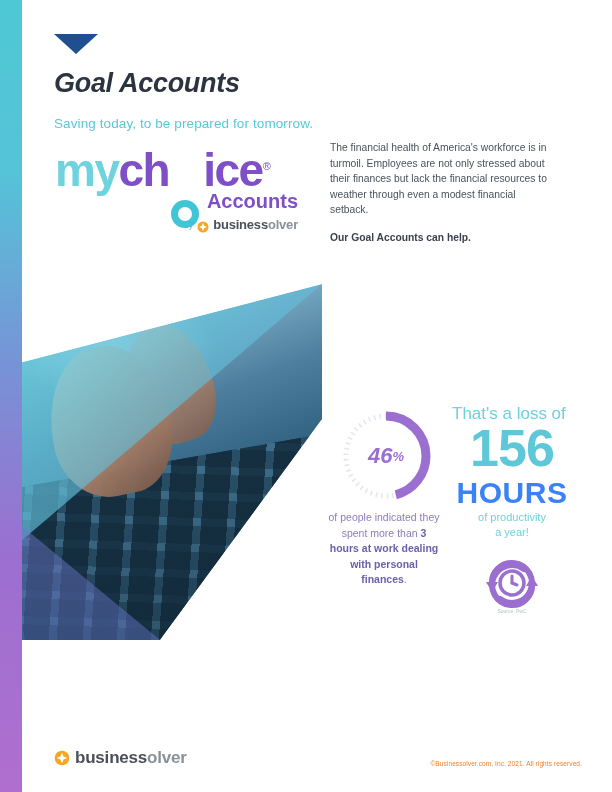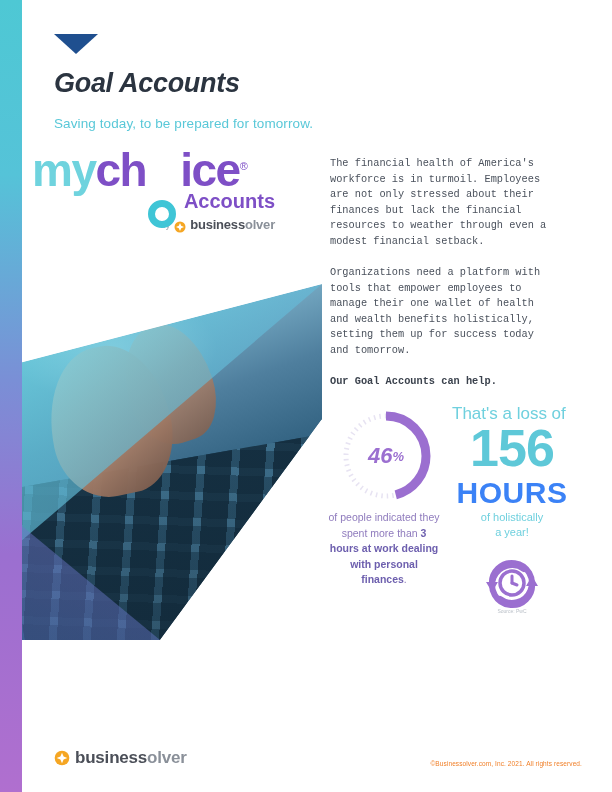--- a/index.html
+++ b/index.html
@@ -50,21 +50,21 @@
     top: 104px;
     font-size: 13.5px;
     color: #59c8d8;
     letter-spacing: 0.1px;
     margin-top: 12px;
   }
 
   
   .logo-block {
     position: absolute;
-    left: 32px;
+    left: 55px;
     top: 140px;
     width: 245px;
   }
   .logo-word {
     font-size: 46px;
     font-weight: bold;
     letter-spacing: -1.5px;
     line-height: 52px;
     white-space: nowrap;
   }
@@ -128,21 +128,21 @@
   
   .copy {
     position: absolute;
     left: 330px;
     top: 140px;
     width: 222px;
     font-size: 10.3px;
     line-height: 15.5px;
     color: #4a515c;
   }
-  .copy p { margin: 16px 0 12px 0; font-family: Liberation Mono, monospace; }
+  .copy p { margin: 0 0 12px 0; }
   .copy p.bold { font-weight: bold; color: #3b424d; margin-bottom: 0; }
 
   
   .photo-wrap {
     position: absolute;
     left: 22px;
     top: 284px;
     width: 300px;
     height: 356px;
     overflow: hidden;
@@ -355,21 +355,20 @@
         <circle cx="12" cy="12" r="11" fill="#f5a623"></circle>
         <path d="M12 4 L14.4 9.6 L20 12 L14.4 14.4 L12 20 L9.6 14.4 L4 12 L9.6 9.6 Z" fill="#ffffff"></path>
       </svg>
     </span>
     <span class="bs-name"><span>business</span><span class="bs-light">olver</span></span>
   </div>
 </div>
 
 <div class="copy">
   <p>The financial health of America's workforce is in turmoil. Employees are not only stressed about their finances but lack the financial resources to weather through even a modest financial setback.</p>
-  <p>Organizations need a platform with tools that empower employees to manage their one wallet of health and wealth benefits holistically, setting them up for success today and tomorrow.</p>
   <p class="bold">Our Goal Accounts can help.</p>
 </div>
 
 <div class="photo-wrap">
   <div class="photo-img">
     <div class="photo-keys"></div>
     <div class="photo-finger2"></div>
     <div class="photo-finger"></div>
   </div>
   <div class="photo-teal-tri"></div>
@@ -393,21 +392,21 @@
   <span>of people</span>
   <span>indicated they</span>
   <span>spent more</span>
   <span>than </span><b>3 hours at work dealing with personal finances</b><span>.</span>
 </div>
 
 <div class="loss-label">That's a loss of</div>
 <div class="big-number">156</div>
 <div class="big-hours">HOURS</div>
 <div class="prod-text">
-  <span>of holistically</span><br>
+  <span>of productivity</span><br>
   <span>a year!</span>
 </div>
 
 <div class="clock-wrap">
   <svg width="64" height="58" viewBox="0 0 64 58">
     <path d="M12 31 A20 20 0 1 1 20 45" fill="none" stroke="#9b6fd0" stroke-width="6" stroke-linecap="round"></path>
     <path d="M52 29 A20 20 0 1 1 44 15" fill="none" stroke="#9b6fd0" stroke-width="6" stroke-linecap="round"></path>
     <polygon points="6,28 18,28 12,38" fill="#9b6fd0"></polygon>
     <polygon points="46,32 58,32 52,22" fill="#9b6fd0"></polygon>
     <circle cx="32" cy="29" r="12" fill="none" stroke="#9b6fd0" stroke-width="3.5"></circle>

